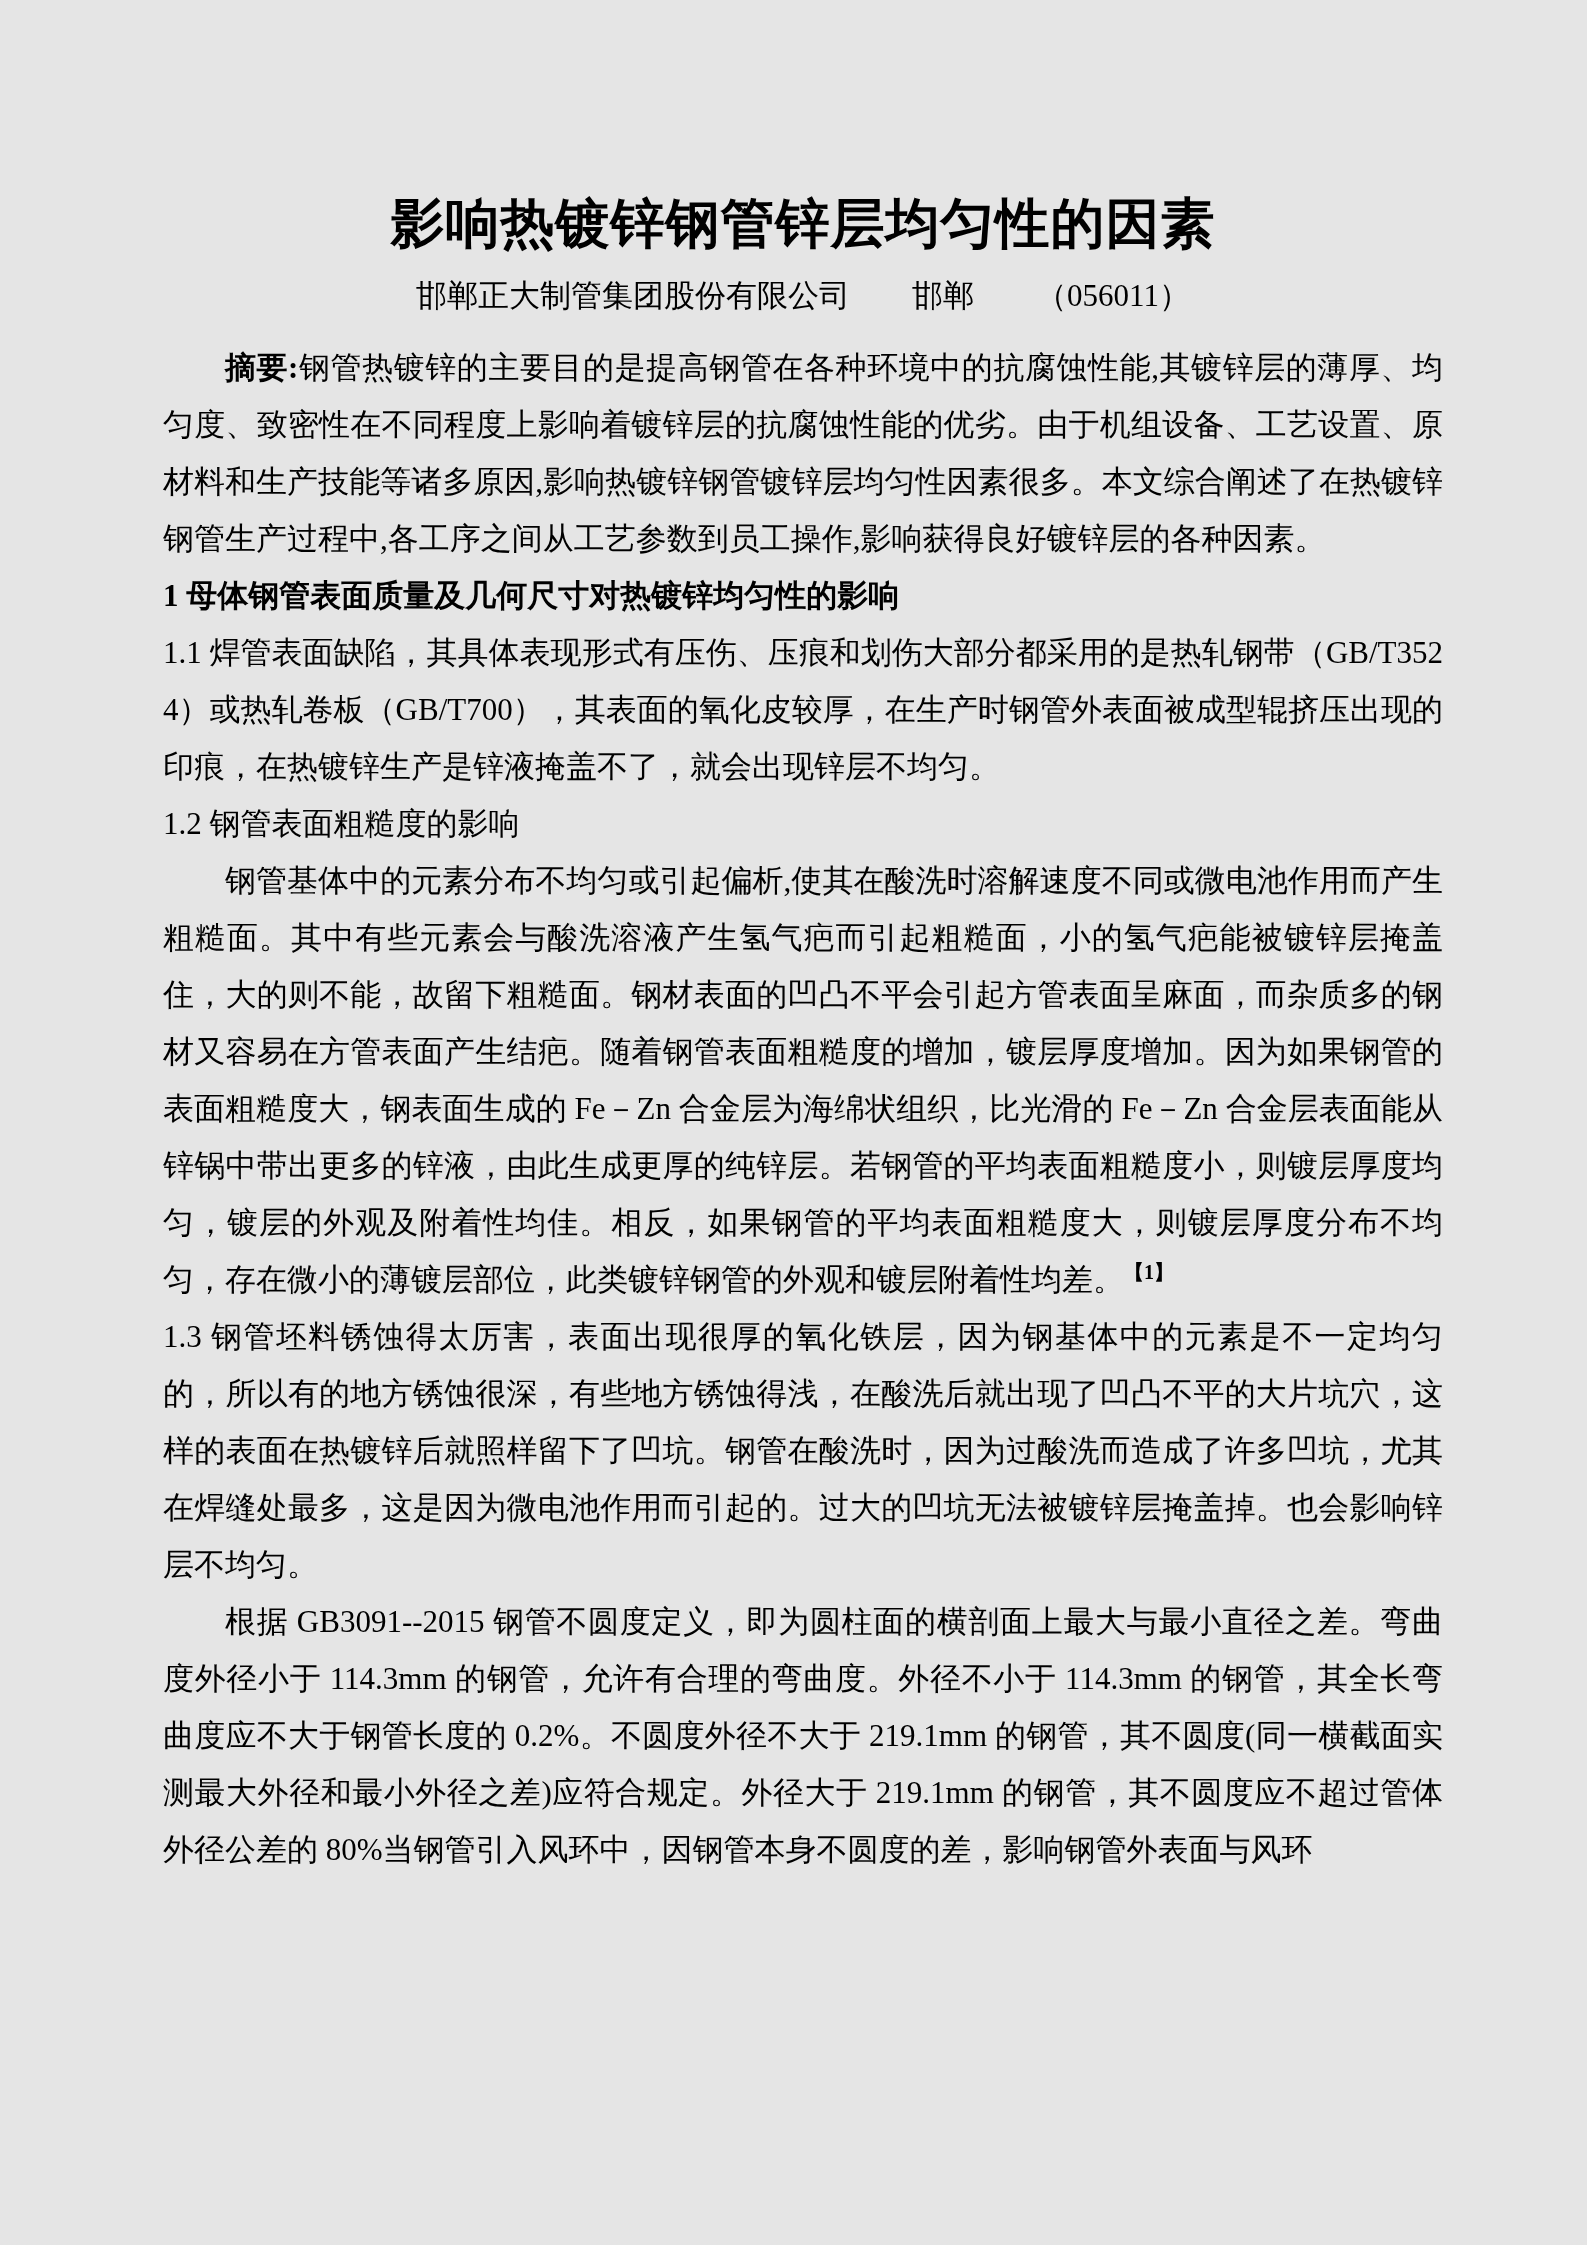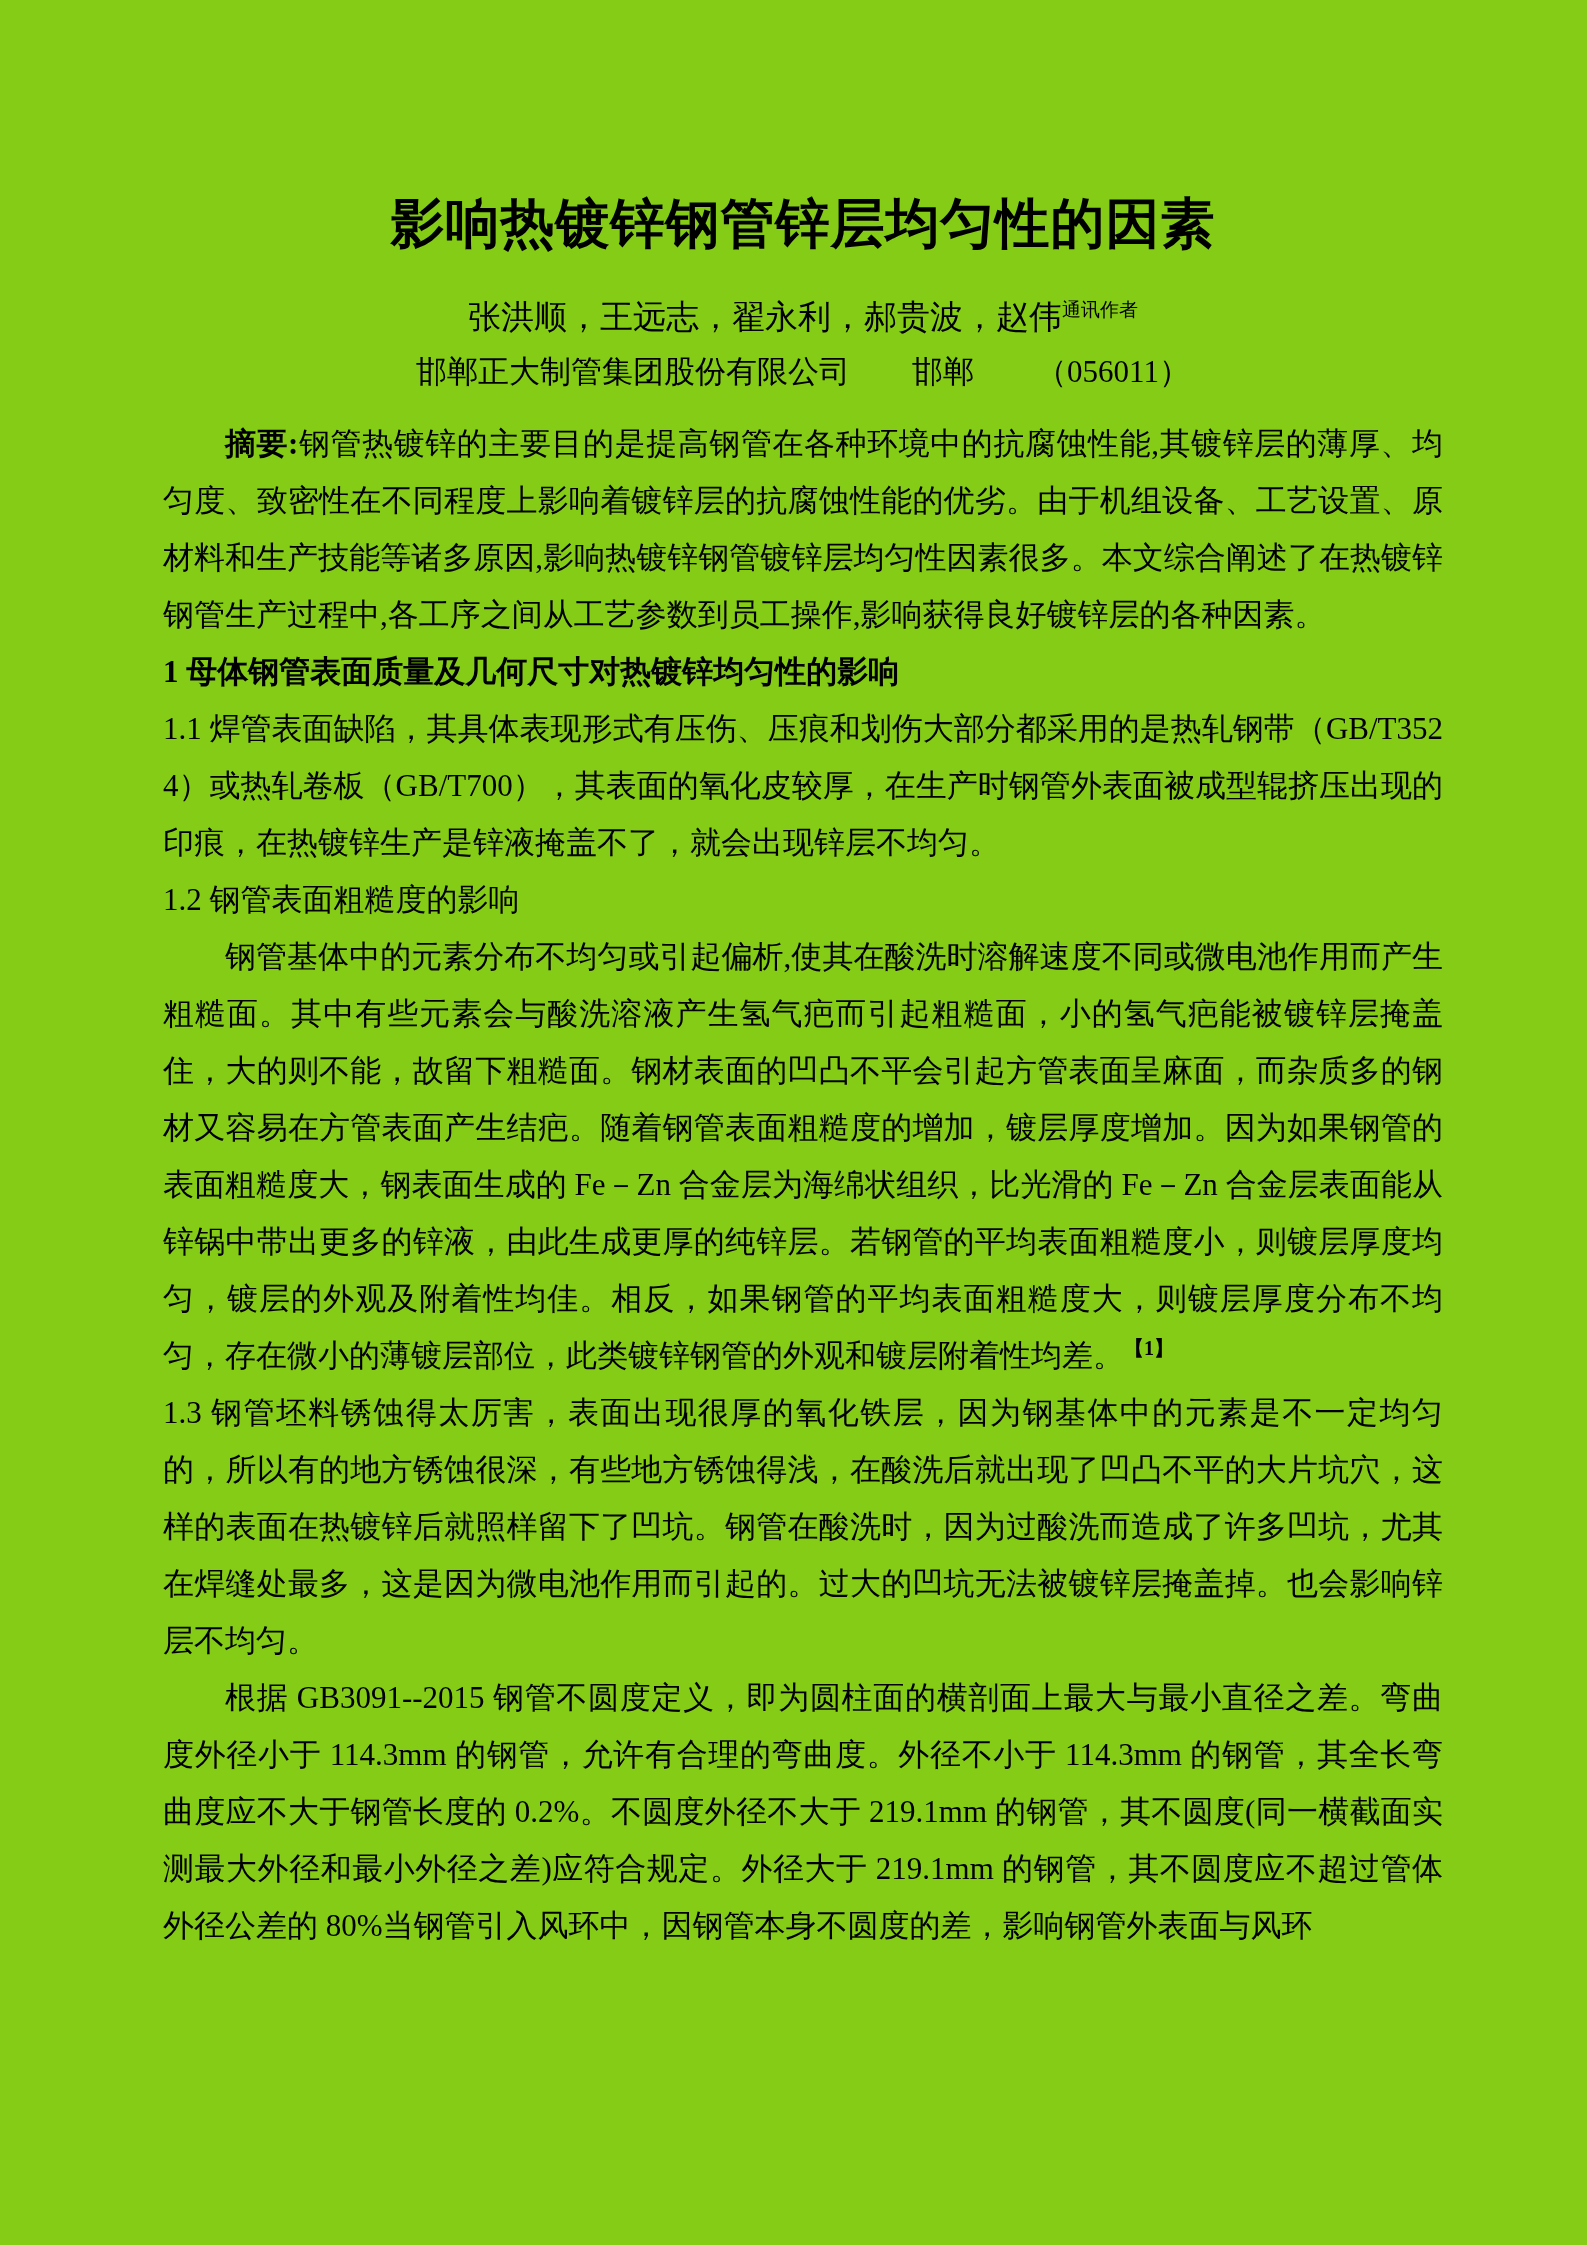--- a/index.html
+++ b/index.html
@@ -5,21 +5,21 @@
   html, body {
     margin: 0;
     padding: 0;
     background: #ffffff;
   }
   .page {
     position: relative;
     width: 1587px;
     height: 2245px;
     margin: 0 auto;
-    background: #84cc16;
+    background: #e5e5e5;
     box-sizing: border-box;
     padding: 185px 144px 0 163px;
     color: #000000;
     font-family: "Liberation Serif", "DejaVu Serif", serif;
   }
   .doc-title {
     margin: 0;
     font-size: 54px;
     line-height: 78px;
     font-weight: bold;
@@ -68,23 +68,20 @@
     line-height: 0;
   }
 </style>
 </head>
 <body>
 
 <div class="page">
 
   <h1 class="doc-title">影响热镀锌钢管锌层均匀性的因素</h1>
 
-  <div class="authors-line">
-    <span>张洪顺，王远志，翟永利，郝贵波，赵伟</span><sup>通讯作者</sup>
-  </div>
 
   <div class="affiliation-line">邯郸正大制管集团股份有限公司　　邯郸　　（056011）</div>
 
   <div class="body-block">
 
     <p class="para indent">
       <span class="bold">摘要:</span><span>钢管热镀锌的主要目的是提高钢管在各种环境中的抗腐蚀性能,其镀锌层的薄厚、均匀度、致密性在不同程度上影响着镀锌层的抗腐蚀性能的优劣。由于机组设备、工艺设置、原材料和生产技能等诸多原因,影响热镀锌钢管镀锌层均匀性因素很多。本文综合阐述了在热镀锌钢管生产过程中,各工序之间从工艺参数到员工操作,影响获得良好镀锌层的各种因素。</span>
     </p>
 
 

